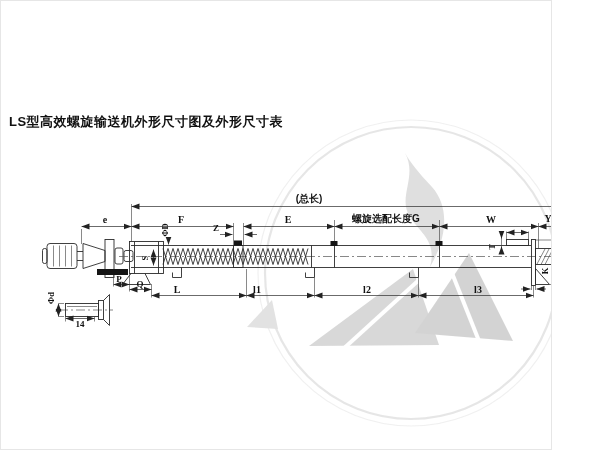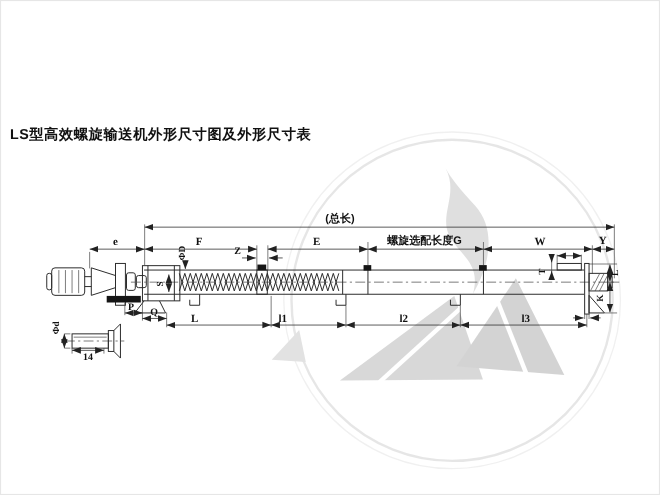--- a/index.html
+++ b/index.html
@@ -1,17 +1,17 @@
 <!DOCTYPE html>
 <html><head>
 <meta charset="utf-8">
 <style>
   html,body{margin:0;padding:0;background:#fff;}
   .page{
-    position:relative;width:600px;height:450px;background:#ffffff;
+    position:relative;width:552px;height:450px;background:#ffffff;
     border:1px solid #e6e6e6;box-sizing:border-box;overflow:hidden;
     font-family:"Liberation Sans",sans-serif;
     padding-left:10px;
   }
   .title{
     position:absolute;left:8px;top:112px;font-size:13px;font-weight:bold;
     color:#111;letter-spacing:0.5px;font-family:"Liberation Sans",sans-serif;
   }
   svg{position:absolute;left:0;top:0;}
   .ln{stroke:#2b2b2b;stroke-width:0.9;fill:none;}

